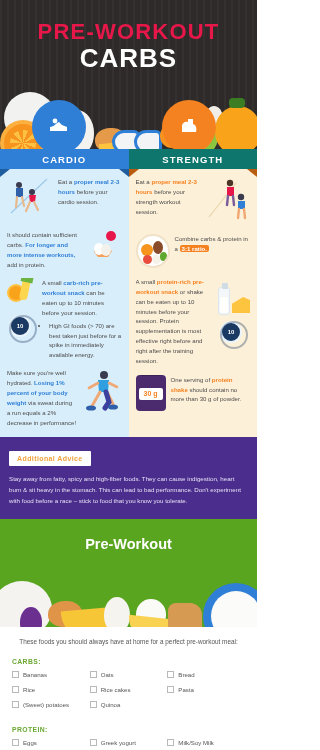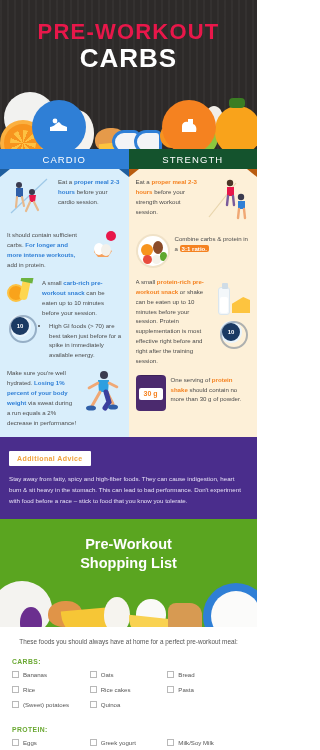--- a/index.html
+++ b/index.html
@@ -67,24 +67,24 @@
   .badge { position:absolute; width: 54px; height: 54px; border-radius: 50%; bottom: -4px; z-index: 6;
            display:flex; align-items:center; justify-content:center; }
   .badge.cardio { background:#2f7fd6; left: 32px; }
   .badge.strength { background:#f58220; left: 162px; }
   .badge svg { display:block; }
 
   
   .banners { display: flex; position: relative; height: 20px; z-index: 7; margin-top: -1px; }
   .banner {
     flex: 1; position: relative; height: 20px; display:flex; align-items:center; justify-content:center;
-    color:#fff; font-size: 9.5px; font-weight: normal; letter-spacing: 1.1px; text-align: center;
+    color:#fff; font-size: 9.5px; font-weight: bold; letter-spacing: 1.1px; text-align: center;
   }
   .banner.cardio { background:#2f7fd6; }
-  .banner.strength { background:#14532d; }
+  .banner.strength { background:#0f766e; }
   .banner:before, .banner:after {
     content:""; position:absolute; top: 20px; width: 0; height: 0; border-style: solid;
   }
   .banner.cardio:before { left:0; border-width: 0 0 8px 10px; border-color: transparent transparent transparent #1f5e9e; }
   .banner.cardio:after { right:0; border-width: 0 10px 8px 0; border-color: transparent #1f5e9e transparent transparent; }
   .banner.strength:before { left:0; border-width: 0 0 8px 10px; border-color: transparent transparent transparent #b85c10; }
   .banner.strength:after { right:0; border-width: 0 10px 8px 0; border-color: transparent #b85c10 transparent transparent; }
 
   
   .cols { display: flex; height: 268px; }
@@ -361,21 +361,20 @@
   </div>
 
   <div class="advice">
     <div class="advice-chip">Additional Advice</div>
     <p>Stay away from fatty, spicy and high-fiber foods. They can cause indigestion, heart burn &amp; sit heavy in the stomach. This can lead to bad performance. Don't experiment with food before a race – stick to food that you know you tolerate.</p>
   </div>
 
   <div class="shop">
     <div class="shop-title">
       <div>Pre-Workout</div>
-      <div>Shopping List</div>
     </div>
     <div class="shop-food">
       <div class="sf sf-cauli"></div>
       <div class="sf sf-eggplant"></div>
       <div class="sf sf-potato"></div>
       <div class="sf sf-banana"></div>
       <div class="sf sf-egg"></div>
       <div class="sf sf-duck"></div>
       <div class="sf sf-banana2"></div>
       <div class="sf sf-bread"></div>

